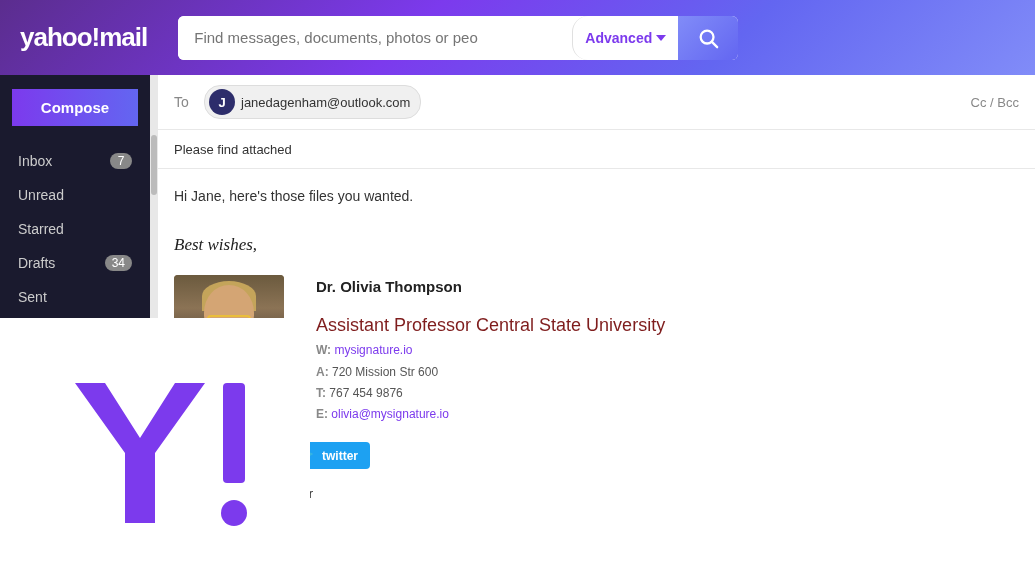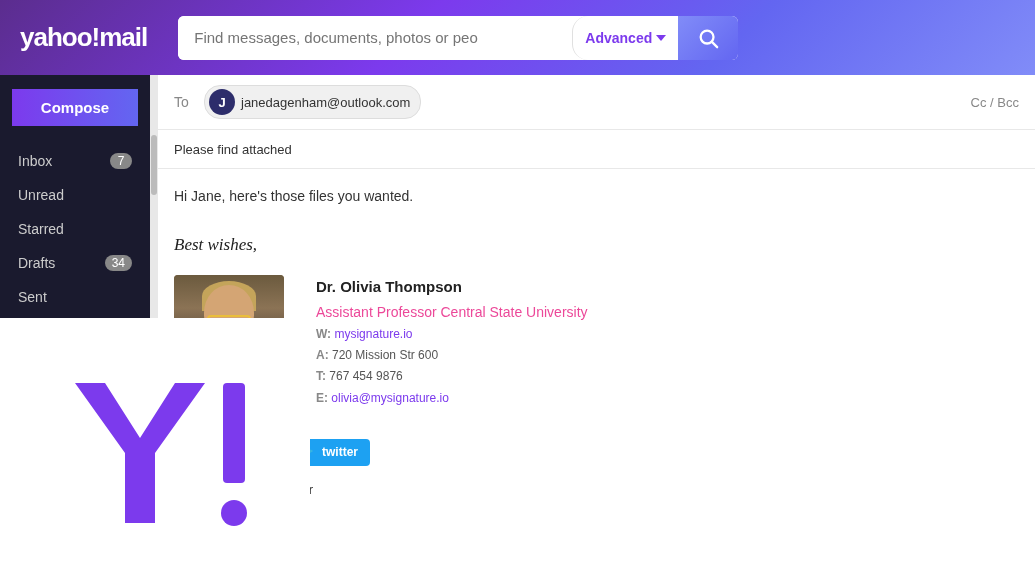--- a/index.html
+++ b/index.html
@@ -291,26 +291,26 @@
       left: 50%;
       transform: translateX(-50%);
       width: 44px;
       height: 10px;
       border: 2px solid rgba(255,215,0,0.5);
       border-radius: 4px;
     }
 
     .sig-details { display: flex; flex-direction: column; gap: 2px; }
     .sig-name { font-weight: bold; font-size: 15px; color: #222; }
-    .sig-title { font-size: 14px; color: #ec4899; }
+    .sig-title { font-size: 18px; color: #7f1d1d; margin-top: 10px; }
     .sig-detail-row { font-size: 12px; color: #555; }
     .sig-detail-row span.label { font-weight: bold; color: #888; }
     .sig-detail-row a { color: #7c3aed; text-decoration: none; }
 
-    .sig-buttons { display: flex; gap: 10px; margin-top: 27px; }
+    .sig-buttons { display: flex; gap: 10px; margin-top: 14px; }
     .linkedin-btn {
       background: #0077b5;
       color: white;
       border: none;
       border-radius: 4px;
       padding: 6px 12px;
       font-size: 12px;
       font-weight: bold;
       cursor: pointer;
       display: flex;

